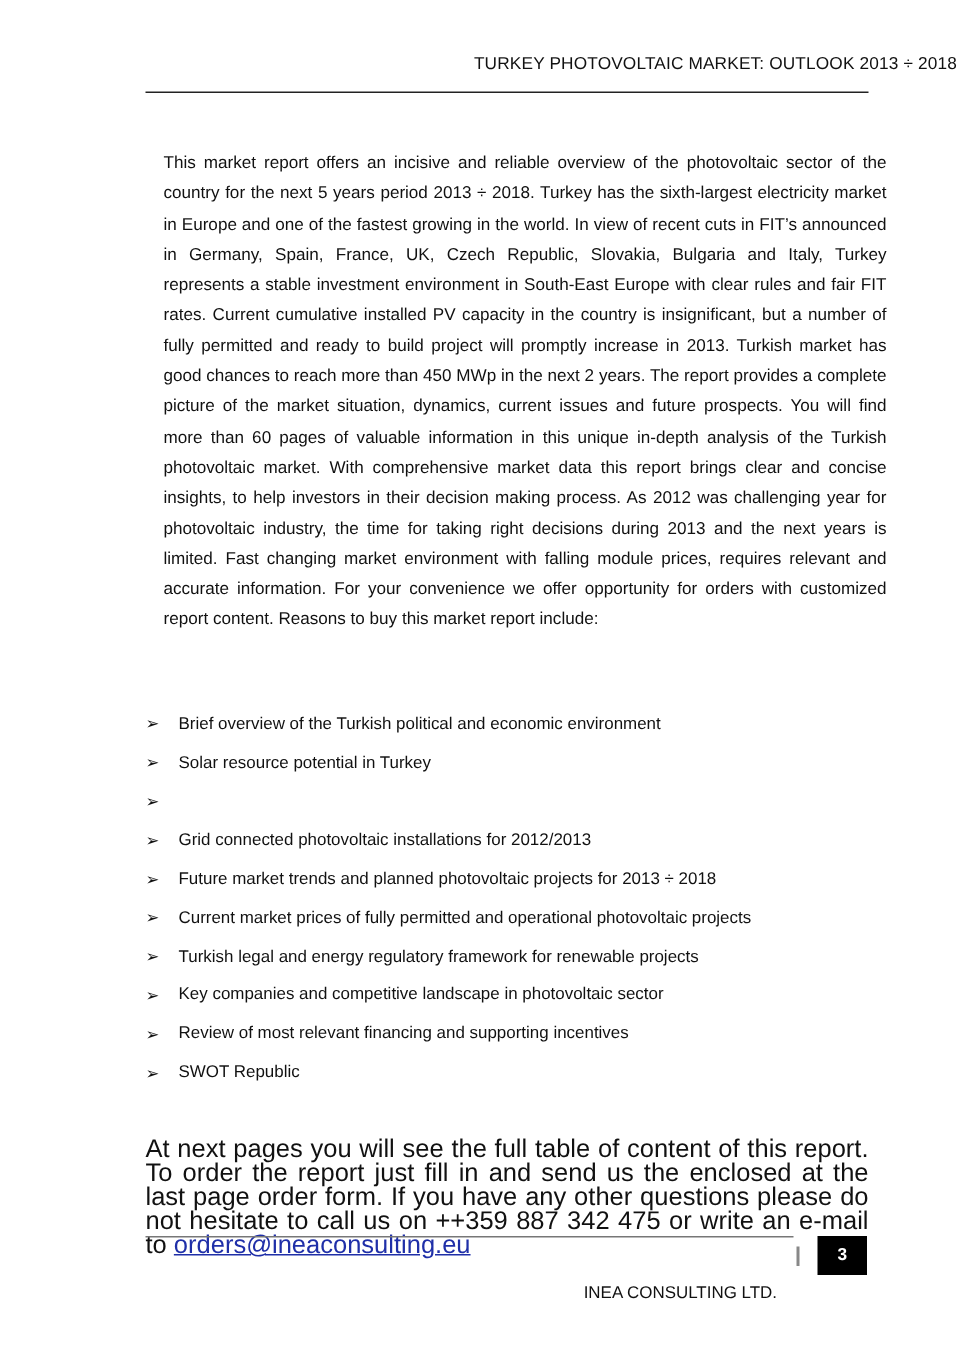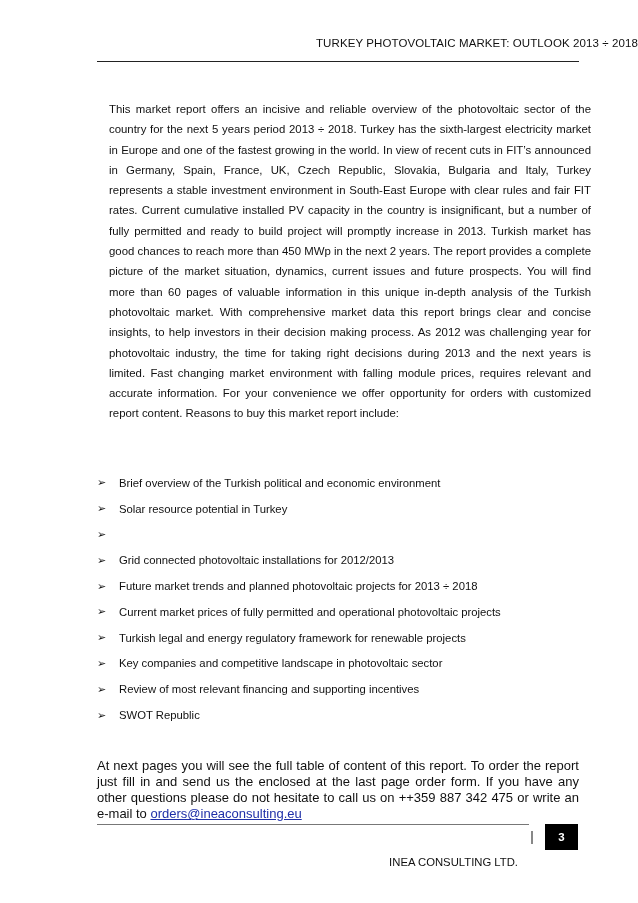--- a/index.html
+++ b/index.html
@@ -27,21 +27,21 @@
     }
     .bullet {
       display: flex; align-items: center; height: 25.8px;
       font-size: 11.3px;
     }
     .bullet-icon {
       width: 22px; flex: 0 0 22px; font-size: 11px; color: #111;
     }
     .closing {
       position: absolute; left: 97px; width: 482px; top: 758px;
-      font-size: 13px; line-height: 16.1px; text-align: justify; margin: 0;
+      font-size: 17px; line-height: 16.1px; text-align: justify; margin: 0;
     }
     .email-link { color: #1f2fa8; text-decoration: underline; }
     .footer-rule {
       position: absolute; left: 97px; width: 432px; top: 824px;
       height: 0; border-top: 1px solid #777;
     }
     .footer-company {
       position: absolute; right: 120px; top: 832px;
       font-size: 11.3px; color: #111; margin-top: 24px;
     }

